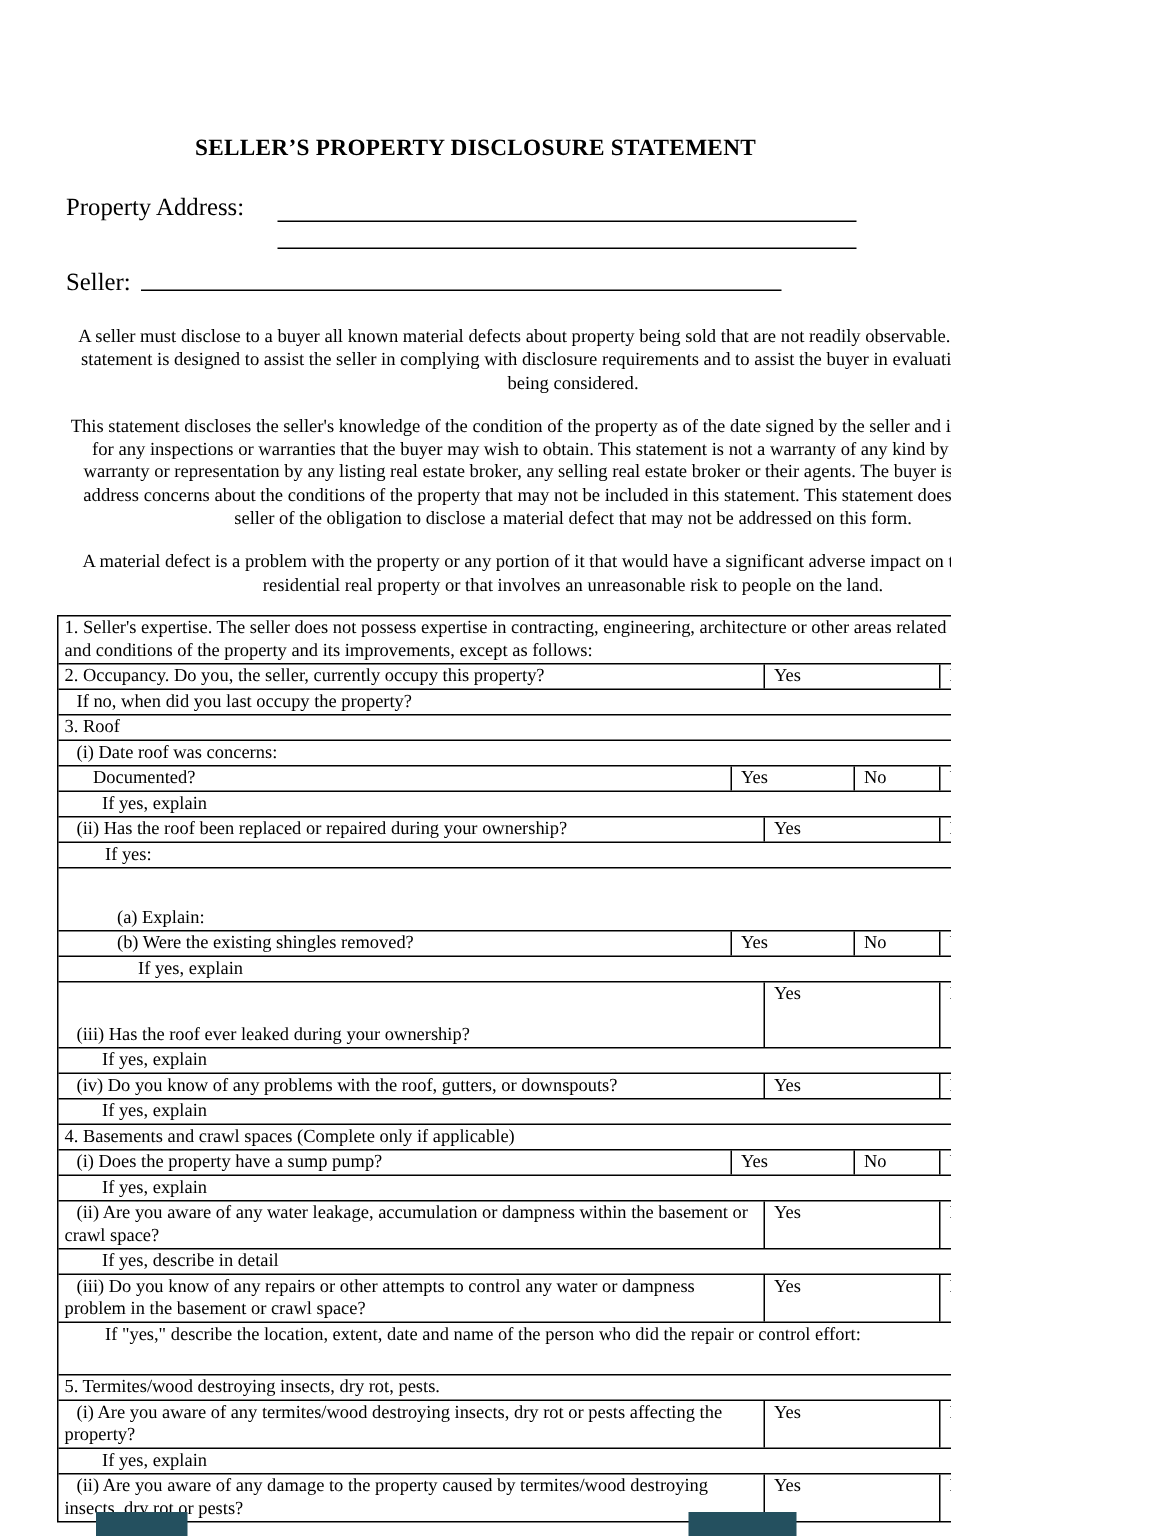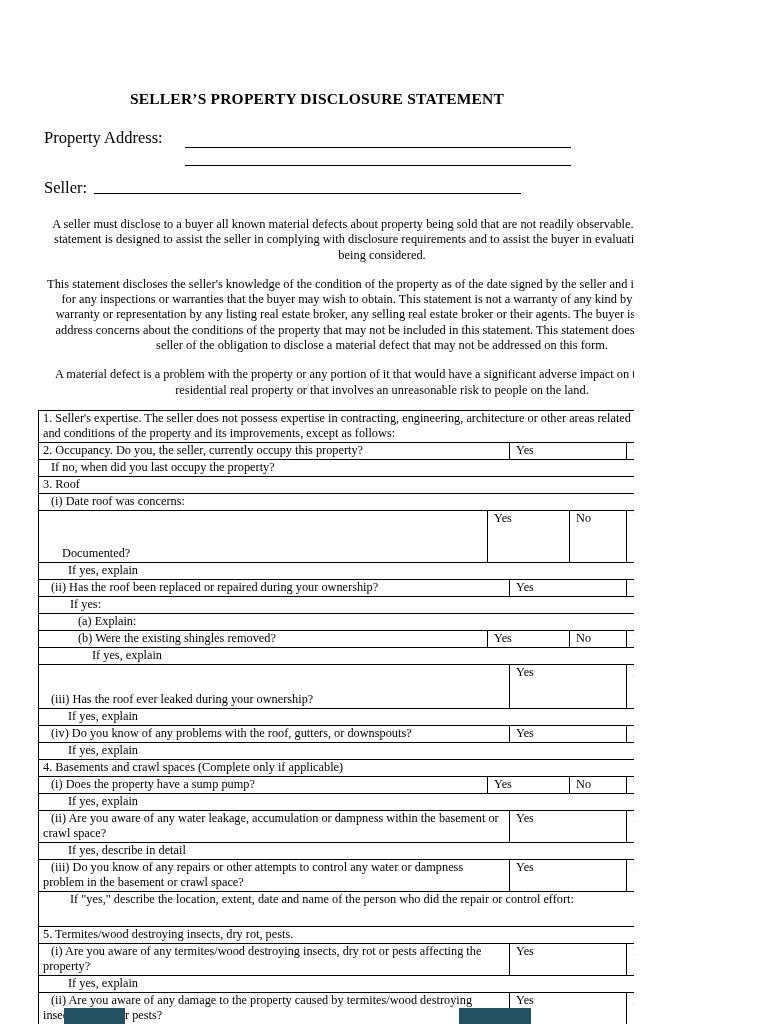--- a/index.html
+++ b/index.html
@@ -92,38 +92,38 @@
       <div class="trow">
         <div class="tcell ttext" style="text-indent: 8px;">If no, when did you last occupy the property?</div>
       </div>
       <div class="trow">
         <div class="tcell ttext" style="text-indent: 0px;">3. Roof</div>
       </div>
       <div class="trow">
         <div class="tcell ttext" style="text-indent: 8px;">(i) Date roof was concerns:</div>
       </div>
       <div class="trow">
-        <div class="tcell ttext" style="text-indent: 19px; margin-top: 35px;">Documented?</div>
+        <div class="tcell ttext" style="text-indent: 19px;">Documented?</div>
         <div class="tcell tans c3-0">Yes</div>
         <div class="tcell tans c3-1">No</div>
         <div class="tcell tans c3-2">Unknown</div>
       </div>
       <div class="trow">
         <div class="tcell ttext" style="text-indent: 25px;">If yes, explain</div>
       </div>
       <div class="trow">
         <div class="tcell ttext" style="text-indent: 8px;">(ii) Has the roof been replaced or repaired during your ownership?</div>
         <div class="tcell tans c2-0">Yes</div>
         <div class="tcell tans c2-1">No</div>
       </div>
       <div class="trow">
         <div class="tcell ttext" style="text-indent: 27px;">If yes:</div>
       </div>
       <div class="trow">
-        <div class="tcell ttext" style="text-indent: 35px;">(a) Explain:</div>
+        <div class="tcell ttext" style="text-indent: 35px; margin-top: 25px;">(a) Explain:</div>
       </div>
       <div class="trow">
         <div class="tcell ttext" style="text-indent: 35px;">(b) Were the existing shingles removed?</div>
         <div class="tcell tans c3-0">Yes</div>
         <div class="tcell tans c3-1">No</div>
         <div class="tcell tans c3-2">Unknown</div>
       </div>
       <div class="trow">
         <div class="tcell ttext" style="text-indent: 49px;">If yes, explain</div>
       </div>

